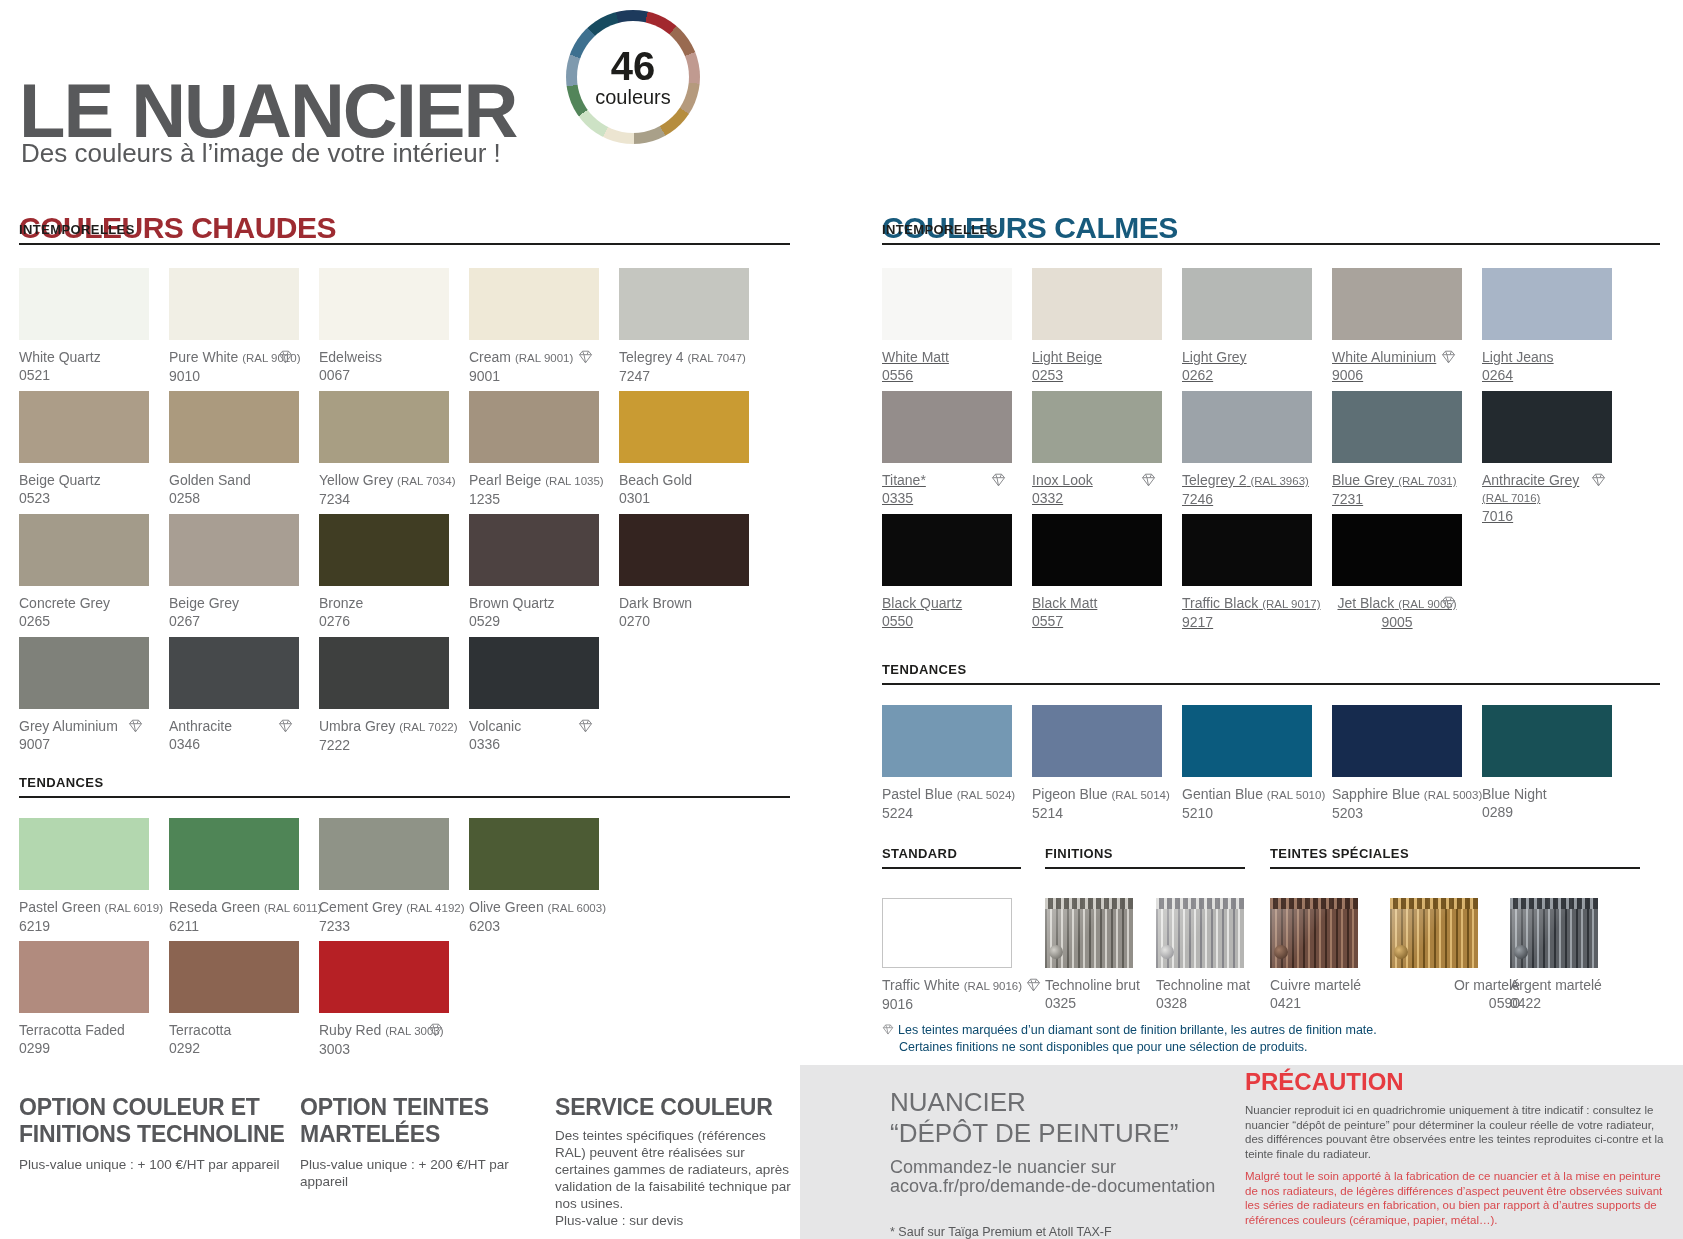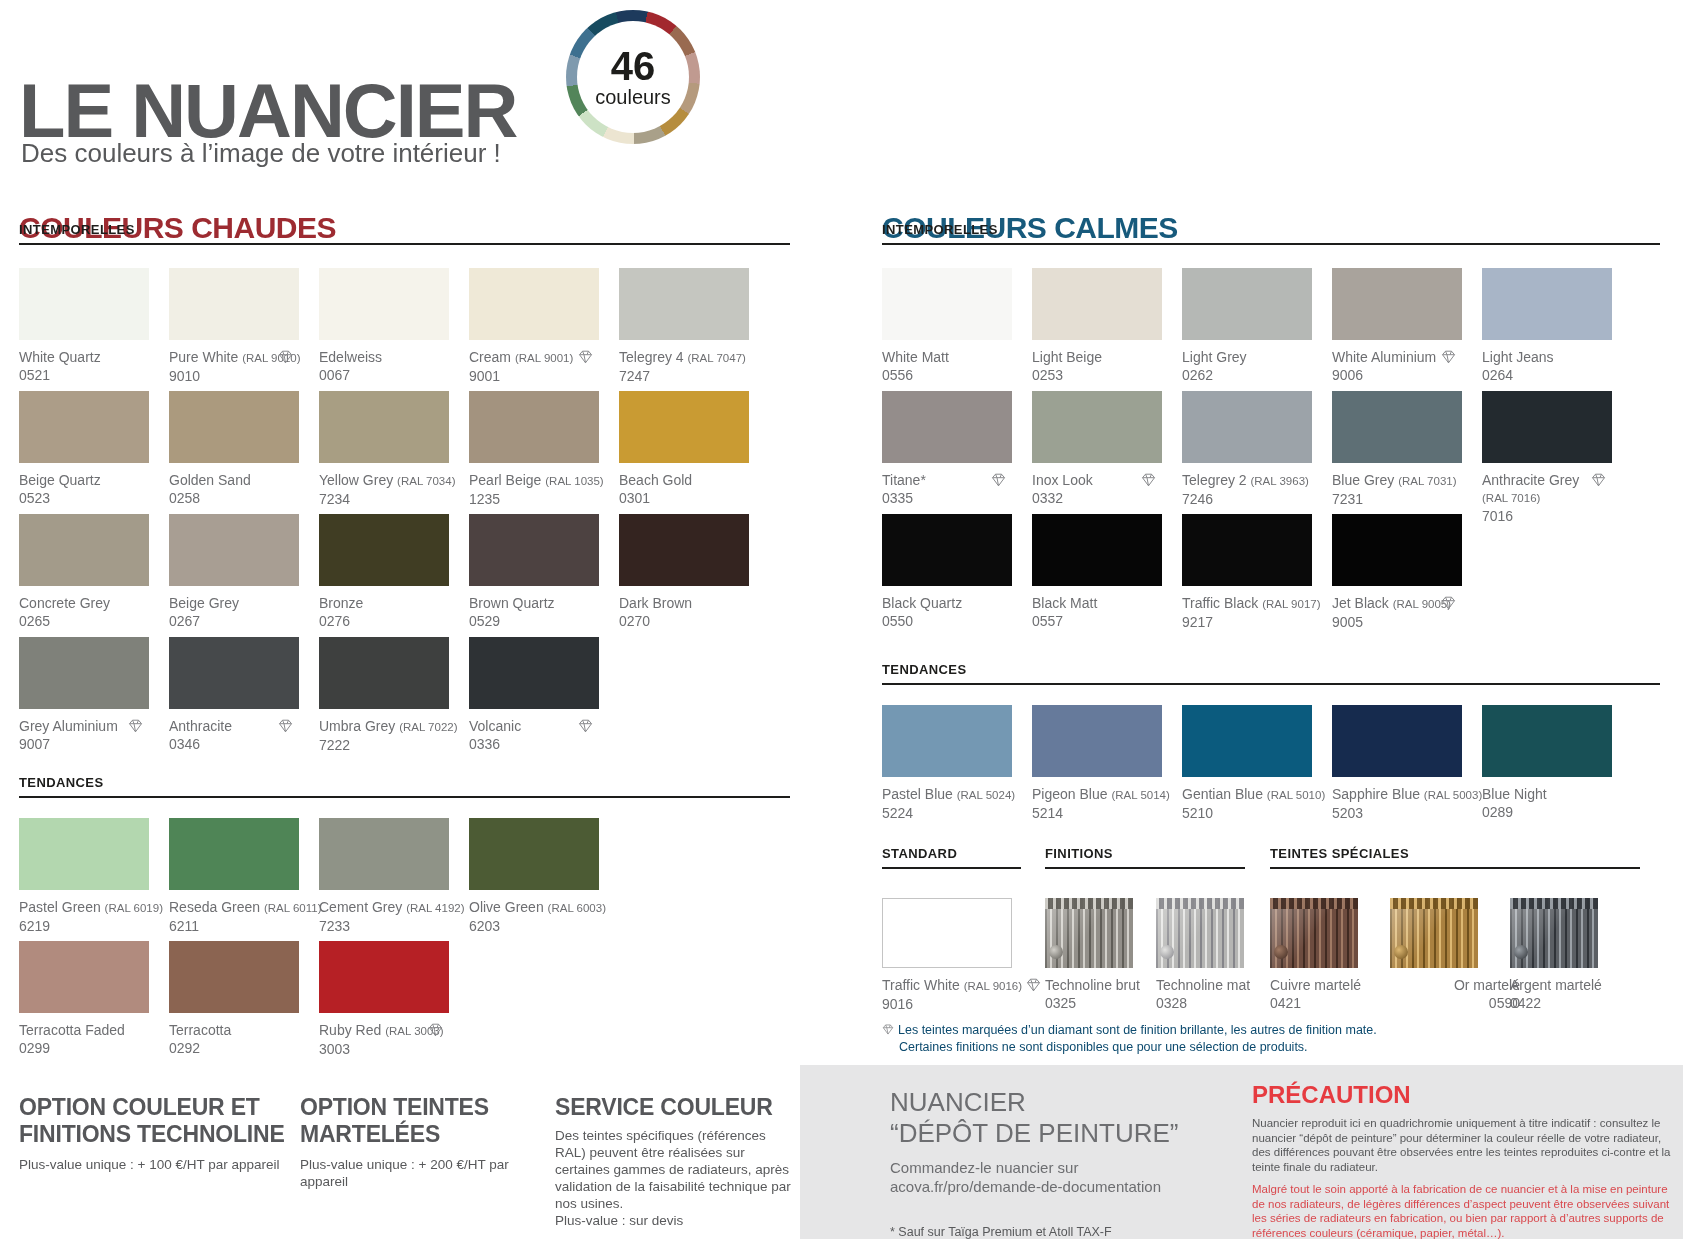--- a/index.html
+++ b/index.html
@@ -72,23 +72,23 @@
   .opt{position:absolute;top:1094px;}
   .opt h3{margin:0;font-size:23px;line-height:27px;font-weight:700;color:#56575a;letter-spacing:-0.2px;}
   .opt .body{margin-top:8px;font-size:13.5px;line-height:17px;color:#58595b;}
   #opt1{left:19px;width:270px;} #opt2{left:300px;width:250px;} #opt3{left:555px;width:238px;}
   #opt3 .body{margin-top:6px;}
 
   
   .panel{position:absolute;left:800px;top:1065px;width:883px;height:174px;background:#e6e6e7;}
   .panel .depot{position:absolute;left:90px;top:22px;}
   .panel .depot h3{margin:0;font-size:26px;line-height:31px;font-weight:400;color:#6d6e71;}
-  .panel .depot .cmd{margin-top:9px;font-size:15px;line-height:19px;color:#6d6e71;}
+  .panel .depot .cmd{margin-top:9px;font-size:18px;line-height:19px;color:#6d6e71;}
   .panel .depot .sauf{position:absolute;left:0;top:138px;font-size:12.5px;color:#58595b;white-space:nowrap;}
-  .panel .prec{position:absolute;left:445px;top:16px;width:425px;margin-left:7px;}
+  .panel .prec{position:absolute;left:445px;top:3px;width:425px;}
   .panel .prec h3{margin:0;font-size:24px;font-weight:700;color:#e63b40;}
   .panel .prec .grey{margin-top:7px;font-size:11.5px;line-height:14.5px;color:#58595b;}
   .panel .prec .red{margin-top:8px;font-size:11.5px;line-height:14.5px;color:#d9494e;}
 </style>
 </head>
 <body>
 
 <div class="page">
 
   <h1 class="title">LE NUANCIER</h1>
@@ -271,21 +271,21 @@
     <svg class="dia" width="15" height="14" viewBox="0 0 15 14">
       <path d="M1.5 4.7 L4.5 1.2 H10.5 L13.5 4.7 L7.5 12.8 Z M1.5 4.7 H13.5 M4.5 1.2 L6 4.7 L7.5 12.8 M10.5 1.2 L9 4.7"></path>
     </svg>
     <div class="nm"><span class="n">Ruby Red</span> <span class="r">(RAL 3003)</span></div>
     <div class="cd">3003</div>
   </div>
     </div>
 
   <h2 class="sec-title calm-title">COULEURS CALMES</h2>
   <div class="group-head" style="left:882px;top:222px;width:778px;">INTEMPORELLES</div>
-  <div class="swatch-grid" id="grid-calm-0" style="left:882px;top:268px;">
+  <div class="swatch-grid" id="grid-calm-0" style="left:882px;top:268px;text-decoration:underline;">
       <div class="swatch-cell" style="grid-area: 1 / 1;">
     <div class="chip" style="background: rgb(247, 247, 245);"></div>
 
     <div class="nm"><span class="n">White Matt</span> </div>
     <div class="cd">0556</div>
   </div>
       <div class="swatch-cell" style="grid-area: 1 / 2;">
     <div class="chip" style="background: rgb(228, 222, 211);"></div>
 
     <div class="nm"><span class="n">Light Beige</span> </div>
@@ -358,21 +358,21 @@
 
     <div class="nm"><span class="n">Black Matt</span> </div>
     <div class="cd">0557</div>
   </div>
       <div class="swatch-cell" style="grid-area: 3 / 3;">
     <div class="chip" style="background: rgb(10, 10, 10);"></div>
 
     <div class="nm"><span class="n">Traffic Black</span> <span class="r">(RAL 9017)</span></div>
     <div class="cd">9217</div>
   </div>
-      <div class="swatch-cell" style="grid-area: 3 / 4;">
+      <div class="swatch-cell" style="grid-area: 3 / 4; text-align: center;">
     <div class="chip" style="background: rgb(5, 5, 5);"></div>
     <svg class="dia" width="15" height="14" viewBox="0 0 15 14">
       <path d="M1.5 4.7 L4.5 1.2 H10.5 L13.5 4.7 L7.5 12.8 Z M1.5 4.7 H13.5 M4.5 1.2 L6 4.7 L7.5 12.8 M10.5 1.2 L9 4.7"></path>
     </svg>
     <div class="nm"><span class="n">Jet Black</span> <span class="r">(RAL 9005)</span></div>
     <div class="cd">9005</div>
   </div>
     </div>
   <div class="group-head" style="left:882px;top:662px;width:778px;">TENDANCES</div>
   <div class="swatch-grid" id="grid-calm-1" style="left:882px;top:705px;">

